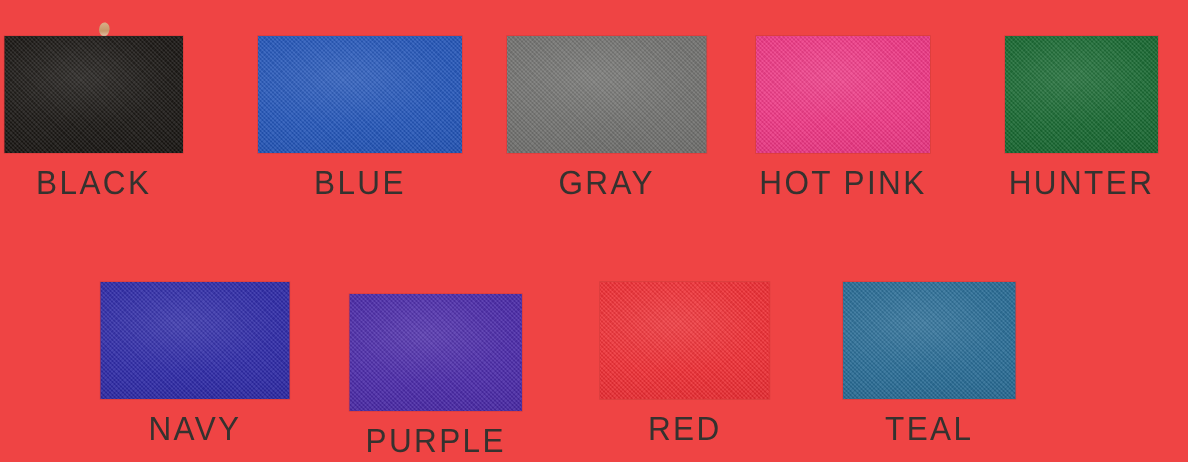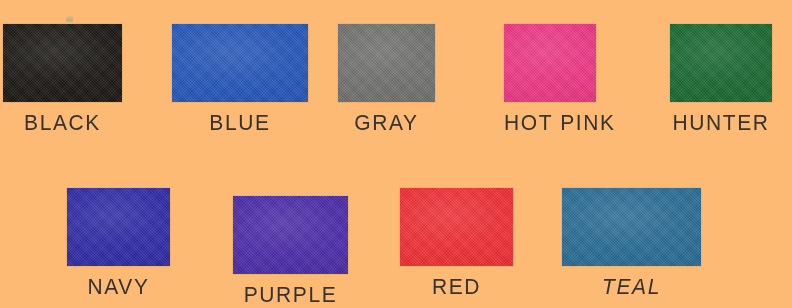--- a/index.html
+++ b/index.html
@@ -92,57 +92,57 @@
     height: 9px;
     background: linear-gradient(160deg, #d8c79a 0%, #bfa671 60%, #e8ddc2 100%);
     border-radius: 45% 55% 40% 60%;
     transform: rotate(18deg);
     opacity: 0.85;
   }
 </style>
 </head>
 <body>
 
-<div id="sheet" style="background: #fdba74; width: 792px; height: 308px;">
+<div id="sheet" style="background: #ef4444; width: 792px; height: 308px;">
   <div class="speck"></div>
   <div id="rows-host">
       <div>
         <div class="swatch-card" style="left: 3px; top: 24px; width: 119px;">
           <div class="swatch-chip" title="BLACK" style="height: 78px; background: rgb(22, 19, 16);"></div>
           <div class="swatch-label" style="color: rgb(53, 50, 47);">BLACK</div>
         </div>
         <div class="swatch-card" style="left: 172px; top: 24px; width: 136px;">
           <div class="swatch-chip" title="BLUE" style="height: 78px; background: rgb(32, 83, 184);"></div>
           <div class="swatch-label" style="color: rgb(53, 50, 47);">BLUE</div>
         </div>
-        <div class="swatch-card" style="left: 338px; top: 24px; width: 97px;">
+        <div class="swatch-card" style="left: 338px; top: 24px; width: 133px;">
           <div class="swatch-chip" title="GRAY" style="height: 78px; background: rgb(111, 111, 109);"></div>
           <div class="swatch-label" style="color: rgb(53, 50, 47);">GRAY</div>
         </div>
-        <div class="swatch-card" style="left: 504px; top: 24px; width: 92px;">
+        <div class="swatch-card" style="left: 504px; top: 24px; width: 116px;">
           <div class="swatch-chip" title="HOT PINK" style="height: 78px; background: rgb(238, 51, 130);"></div>
           <div class="swatch-label" style="color: rgb(53, 50, 47);">HOT PINK</div>
         </div>
         <div class="swatch-card" style="left: 670px; top: 24px; width: 102px;">
           <div class="swatch-chip" title="HUNTER" style="height: 78px; background: rgb(20, 102, 46);"></div>
           <div class="swatch-label" style="color: rgb(53, 50, 47);">HUNTER</div>
         </div>
       </div>
       <div>
-        <div class="swatch-card" style="left: 67px; top: 188px; width: 103px;">
+        <div class="swatch-card" style="left: 67px; top: 188px; width: 126px;">
           <div class="swatch-chip" title="NAVY" style="height: 78px; background: rgb(43, 39, 166);"></div>
           <div class="swatch-label" style="color: rgb(53, 50, 47);">NAVY</div>
         </div>
         <div class="swatch-card" style="left: 233px; top: 196px; width: 115px;">
           <div class="swatch-chip" title="PURPLE" style="height: 78px; background: rgb(72, 39, 168);"></div>
           <div class="swatch-label" style="color: rgb(53, 50, 47);">PURPLE</div>
         </div>
         <div class="swatch-card" style="left: 400px; top: 188px; width: 113px;">
           <div class="swatch-chip" title="RED" style="height: 78px; background: rgb(239, 43, 49);"></div>
           <div class="swatch-label" style="color: rgb(53, 50, 47);">RED</div>
         </div>
-        <div class="swatch-card" style="left: 562px; top: 188px; width: 139px; font-style: italic;">
+        <div class="swatch-card" style="left: 562px; top: 188px; width: 115px;">
           <div class="swatch-chip" title="TEAL" style="height: 78px; background: rgb(37, 106, 148);"></div>
           <div class="swatch-label" style="color: rgb(53, 50, 47);">TEAL</div>
         </div>
       </div>
     </div>
 </div>
 
 </body></html>

